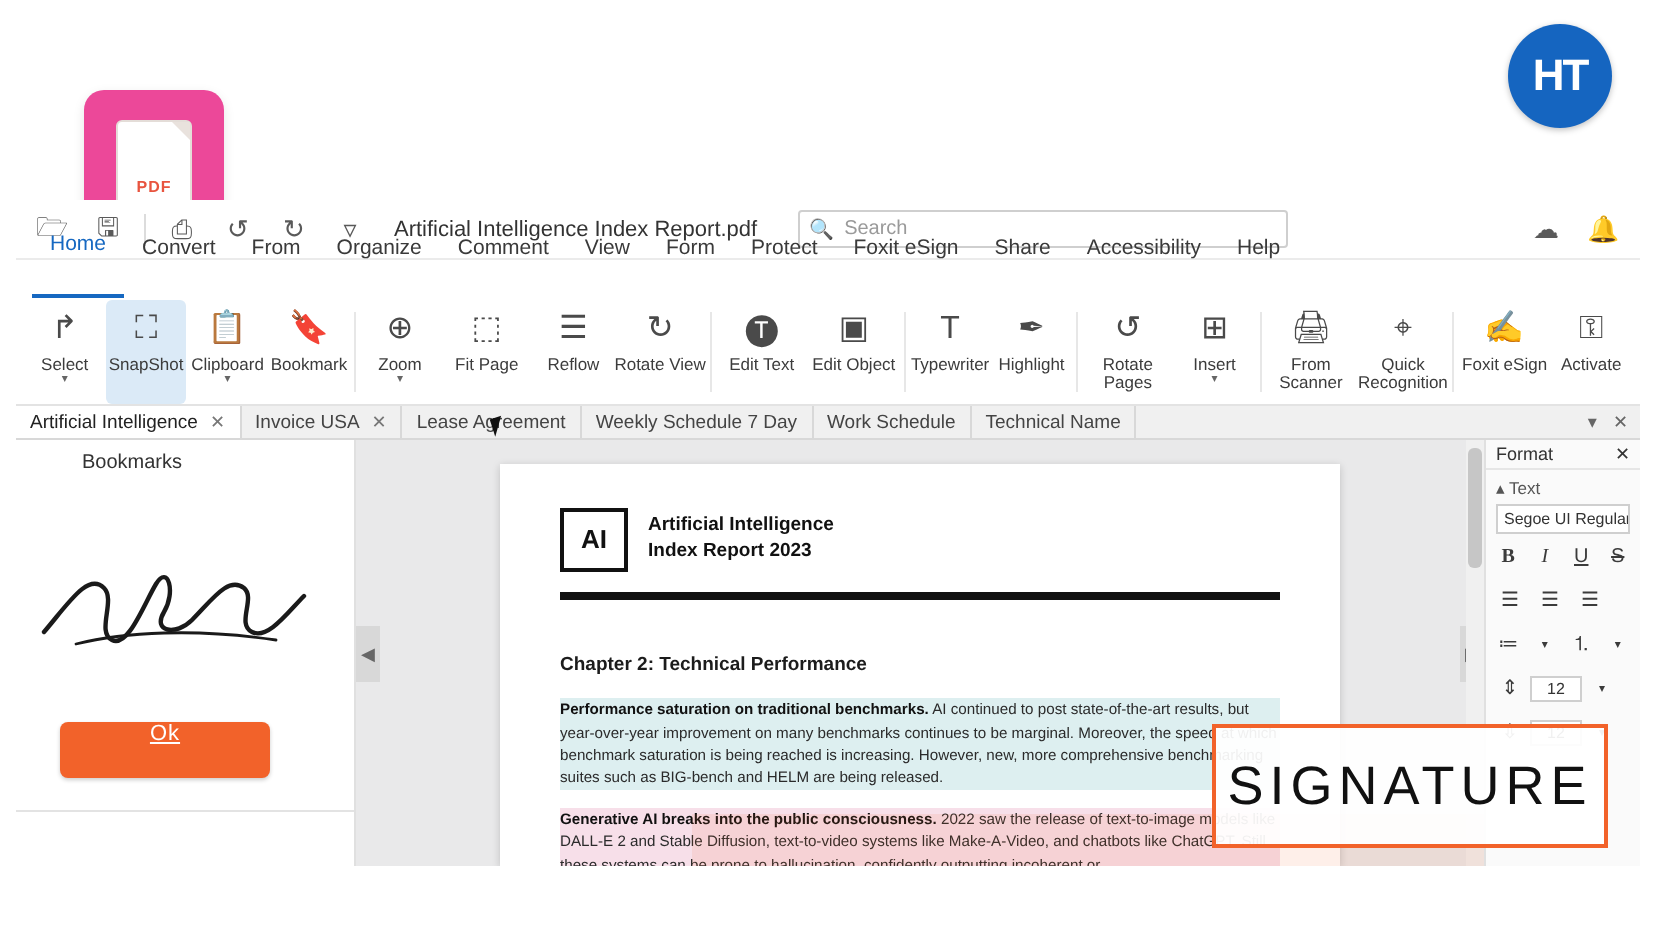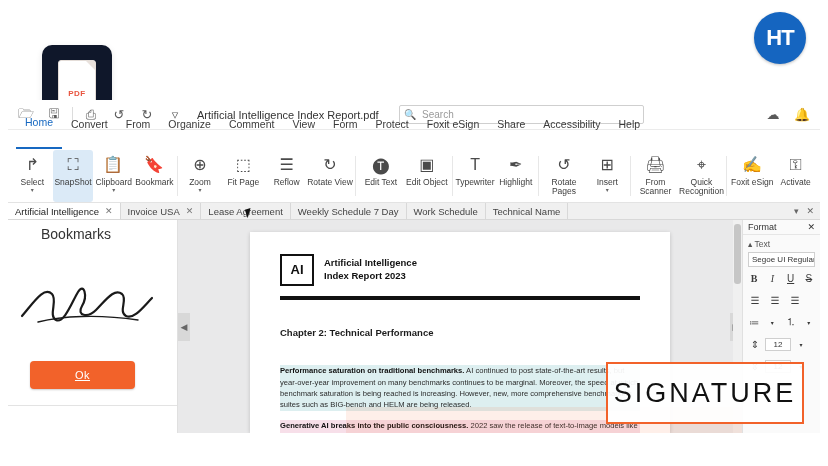--- a/index.html
+++ b/index.html
@@ -37,21 +37,21 @@
     color:#fff; font-weight:bold; font-size:22px;
     font-family:Liberation Sans, sans-serif;
     letter-spacing:-1px;
     box-shadow:0 1px 3px rgba(0,0,0,.25);
   }
 
   
   #pdf-float {
     position:absolute; left:42px; top:45px;
     width:70px; height:76px;
-    background:#0f172a;
+    background:#ec4899;
     border-radius:10px;
     box-shadow:0 2px 6px rgba(0,0,0,.10);
     display:flex; align-items:center; justify-content:center;
   }
   #pdf-float .sheet {
     width:38px; height:46px; background:#ffffff;
     border:1px solid #e4ddd8; border-radius:3px;
     position:relative;
     display:flex; align-items:flex-end; justify-content:center;
   }
@@ -142,28 +142,28 @@
   .doctabs-spacer { flex:1; }
   .doctabs-right { display:flex; align-items:center; padding:0 6px; gap:8px; color:#666; font-size:9px;}
 
   
   .main { display:flex; height:213px; }
 
   .bookmarks {
     width:170px; background:#ffffff; border-right:1px solid #e0e0e0;
     position:relative; padding:6px 8px; font-size:10px; color:#444;
   }
-  .bm-title { font-size:14px; color:#333;padding-left:25px; }
+  .bm-title { font-size:10px; color:#333;padding-left:25px; }
   #signature-ink {
     position:absolute; left:10px; top:52px; width:140px; height:60px;
   }
   .ok-btn {
     position:absolute; left:22px; bottom:44px; width:105px; height:28px;
     background:#f2622a; color:#fff; border-radius:4px;
-    display:flex; align-items:center; justify-content:center;
+    display:flex; align-items:flex-start; justify-content:center;
     font-size:11px; letter-spacing:.5px;
     box-shadow:0 1px 2px rgba(0,0,0,.2);
     text-decoration:underline;
   }
   .bm-divider{
     position:absolute; left:0; bottom:27px; width:100%; height:1px; background:#e3e3e3;
   }
 
   .docpane {
     flex:1; background:#e9e9ea; position:relative; overflow:hidden;
@@ -183,21 +183,21 @@
     box-shadow:0 1px 4px rgba(0,0,0,.18);
   }
   .rep-head { display:flex; align-items:center; gap:10px; }
   .rep-logo {
     width:34px; height:32px; border:2.5px solid #111; position:relative;
     display:flex; align-items:center; justify-content:center;
     font-weight:bold; font-size:13px; color:#111;
   }
   .rep-title { font-weight:bold; font-size:9.5px; line-height:1.35; color:#111; }
   .rep-rule { height:4px; background:#111; margin:10px 0 26px 0; }
-  .chap { font-weight:bold; font-size:9.5px; color:#1c1c1c; margin-bottom:25px; }
+  .chap { font-weight:bold; font-size:9.5px; color:#1c1c1c; margin-bottom:9px; }
   .para { margin-bottom:9px; }
   .para b { color:#111; }
   .hl-teal { background:#ddeff0; }
   .hl-pink { background:#f7dfe9; }
 
   .vscroll {
     position:absolute; right:0; top:0; width:9px; height:100%; background:#f0f0f0;
   }
   .vscroll .thumb{ position:absolute; top:4px; left:1px; width:7px; height:60px; background:#c6c6c6; border-radius:3px;}
 

